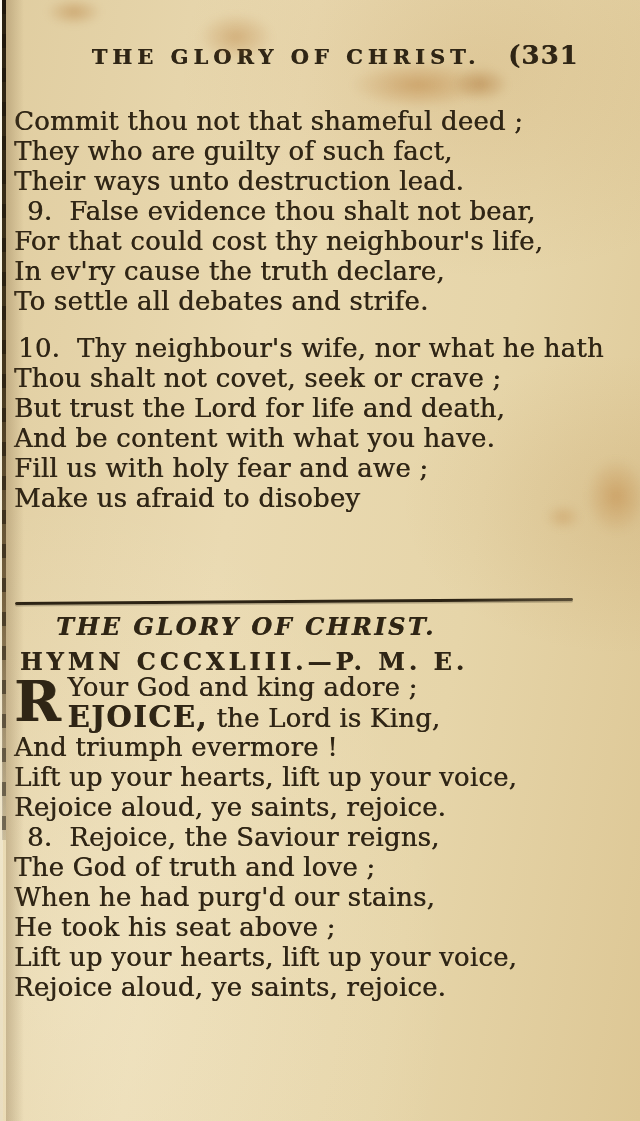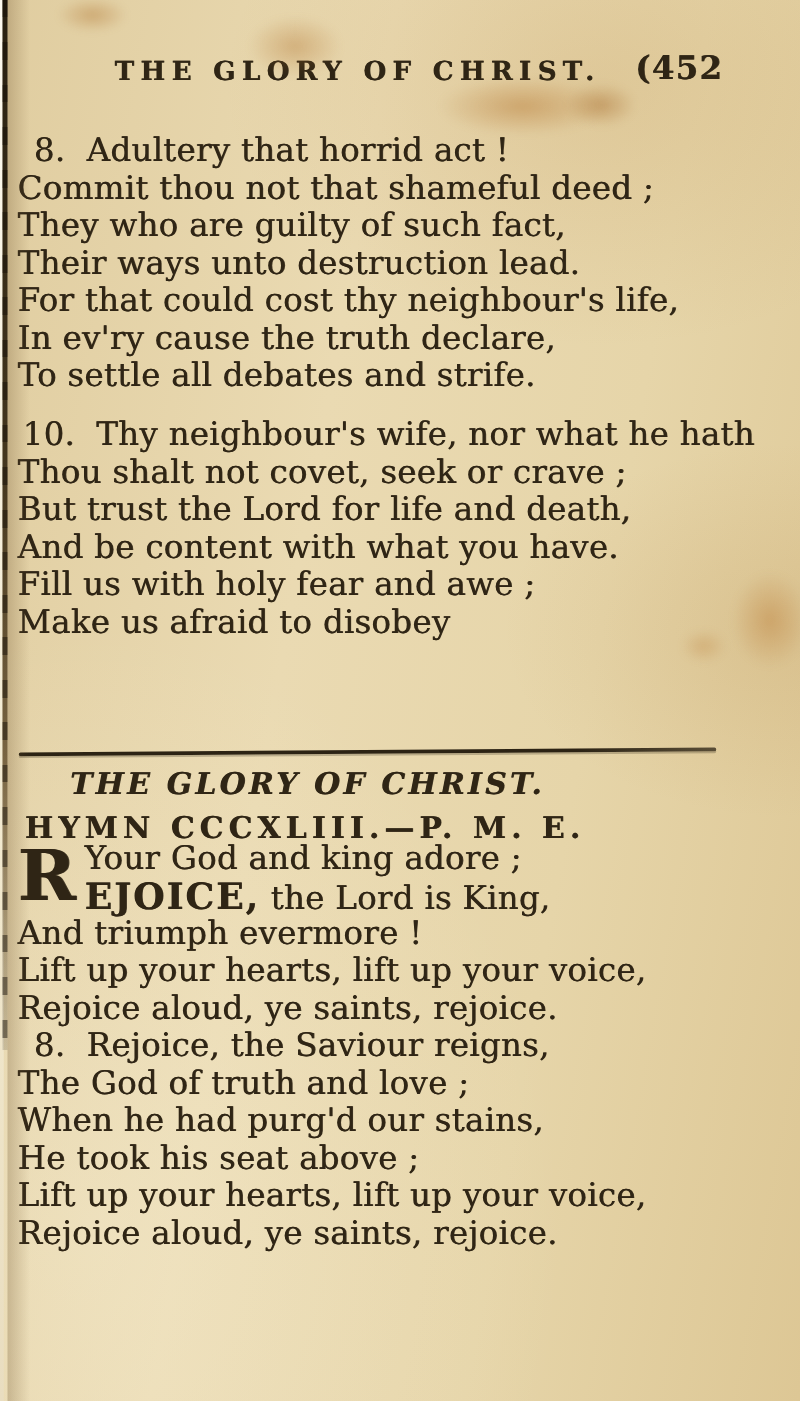--- a/index.html
+++ b/index.html
@@ -96,28 +96,28 @@
   <div class="stain st-c"></div>
   <div class="stain st-c2"></div>
   <div class="stain st-d"></div>
   <div class="stain st-d2"></div>
   <div class="edge-shadow"></div>
   <div class="edge-white"></div>
   <div class="edge-dark"></div>
 
   <header>
     <div class="running-title">THE GLORY OF CHRIST.</div>
-    <div class="page-number">(452</div>
+    <div class="page-number">(331</div>
   </header>
 
   <section class="textblock body-block">
-    <p class="line vnum1">8.  Adultery that horrid act !</p>
     <p class="line">Commit thou not that shameful deed ;</p>
     <p class="line">They who are guilty of such fact,</p>
     <p class="line">Their ways unto destruction lead.</p>
+    <p class="line vnum1">9.  False evidence thou shalt not bear,</p>
     <p class="line">For that could cost thy neighbour's life,</p>
     <p class="line">In ev'ry cause the truth declare,</p>
     <p class="line">To settle all debates and strife.</p>
     <p class="line vnum2">10.  Thy neighbour's wife, nor what he hath</p>
     <p class="line">Thou shalt not covet, seek or crave ;</p>
     <p class="line">But trust the Lord for life and death,</p>
     <p class="line">And be content with what you have.</p>
     <p class="line">Fill us with holy fear and awe ;</p>
     <p class="line">Make us afraid to disobey</p>
   </section>

